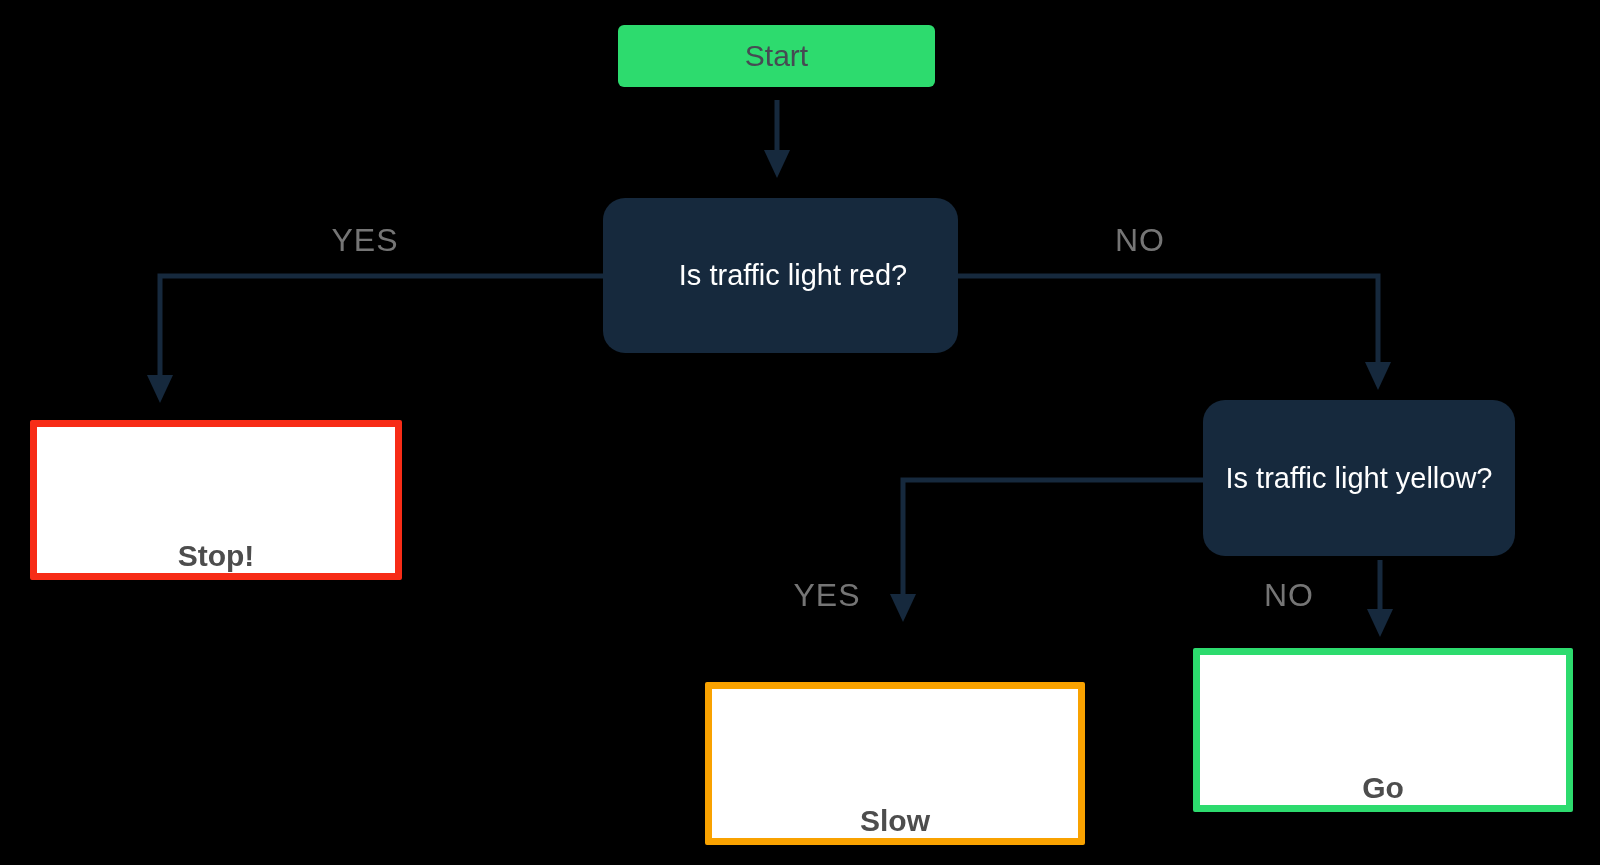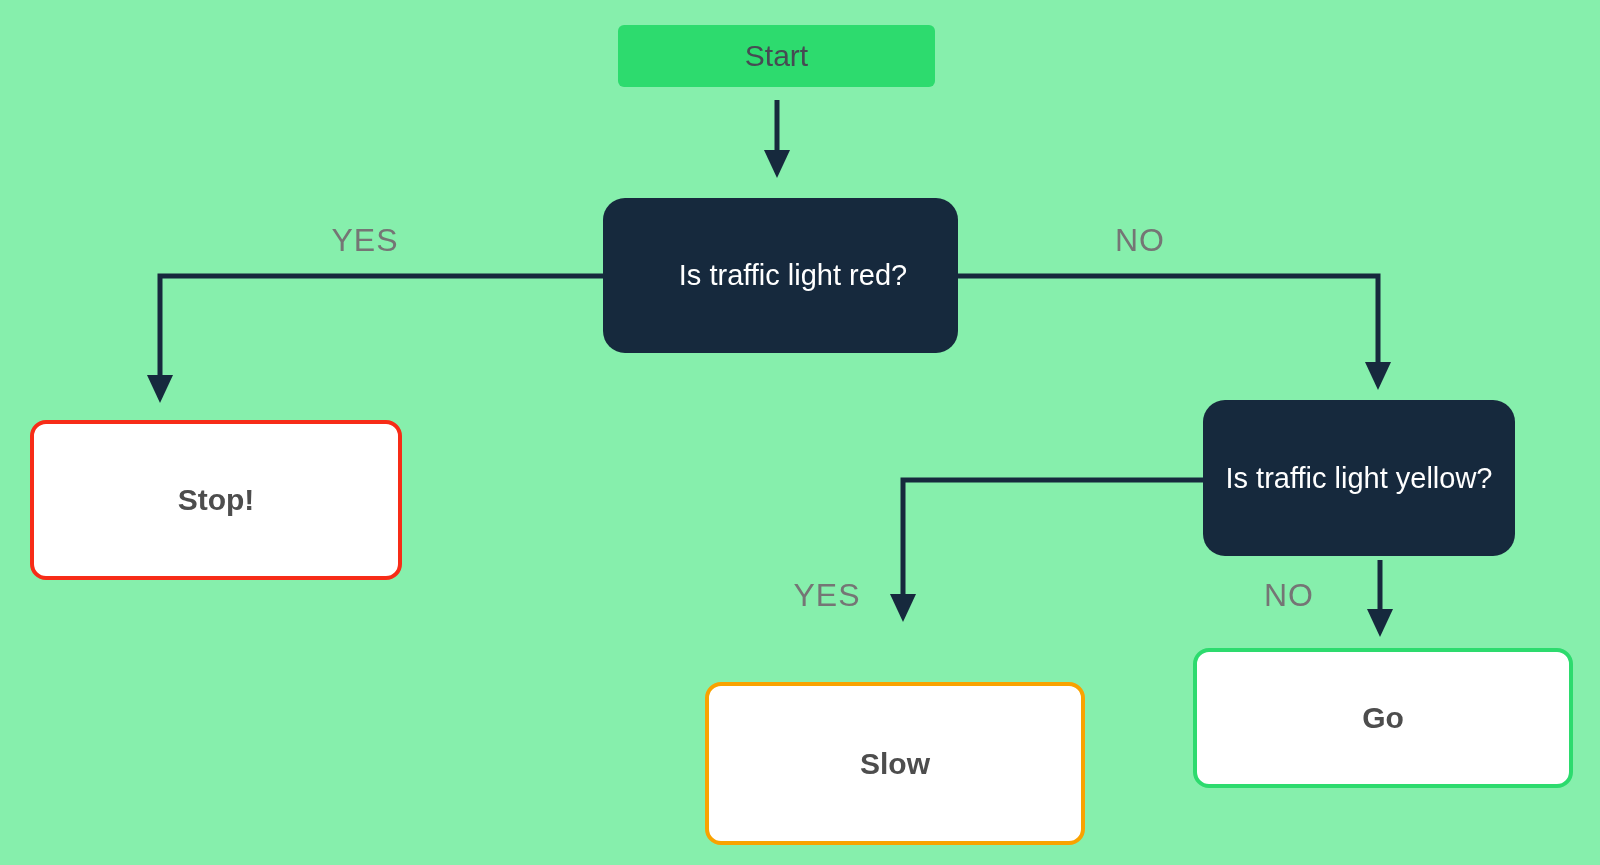--- a/index.html
+++ b/index.html
@@ -5,21 +5,21 @@
   html, body {
     margin: 0;
     padding: 0;
     background: #ffffff;
     font-family: "Liberation Sans", sans-serif;
   }
   .canvas {
     position: relative;
     width: 1600px;
     height: 865px;
-    background: #86efac;
+    background: #000000;
     overflow: hidden;
   }
   .edges {
     position: absolute;
     left: 0;
     top: 0;
     width: 1600px;
     height: 865px;
   }
   .edge {
@@ -49,29 +49,30 @@
   .node-decision {
     background: var(--c-navy, #16293d);
     border-radius: 22px;
     color: #ffffff;
     font-size: 29px;
   }
   .node-decision-red  { left: 603px; top: 198px; width: 355px; height: 155px; padding-left: 25px; }
   .node-decision-yellow { left: 1203px; top: 400px; width: 312px; height: 156px; }
   .node-outcome {
     background: #ffffff;
-    border-radius: 16px;
-    border: 4px solid #ec4899;
+    border-radius: 2px;
+    border: 7px solid #ec4899;
     color: var(--c-outcome-text, #4d4d4d);
     font-size: 30px;
     font-weight: bold;
+    align-items: flex-end;
   }
   .node-stop { left: 30px;  top: 420px; width: 372px; height: 160px; border-color: var(--c-red, #f72c17); }
   .node-slow { left: 705px; top: 650px; width: 380px; height: 163px; border-color: var(--c-orange, #f9a200); margin-top: 32px; }
-  .node-go   { left: 1193px; top: 648px; width: 380px; height: 140px; border-color: var(--c-green, #2ddb6e); }
+  .node-go   { left: 1193px; top: 648px; width: 380px; height: 164px; border-color: var(--c-green, #2ddb6e); }
   .edge-label {
     position: absolute;
     transform: translateX(-50%);
     color: var(--c-label-gray, #757575);
     font-size: 32px;
     letter-spacing: 1px;
     white-space: nowrap;
   }
   .edge-label-yes-stop   { left: 365px;  top: 222px; }
   .edge-label-no-yellow  { left: 1140px; top: 222px; }

